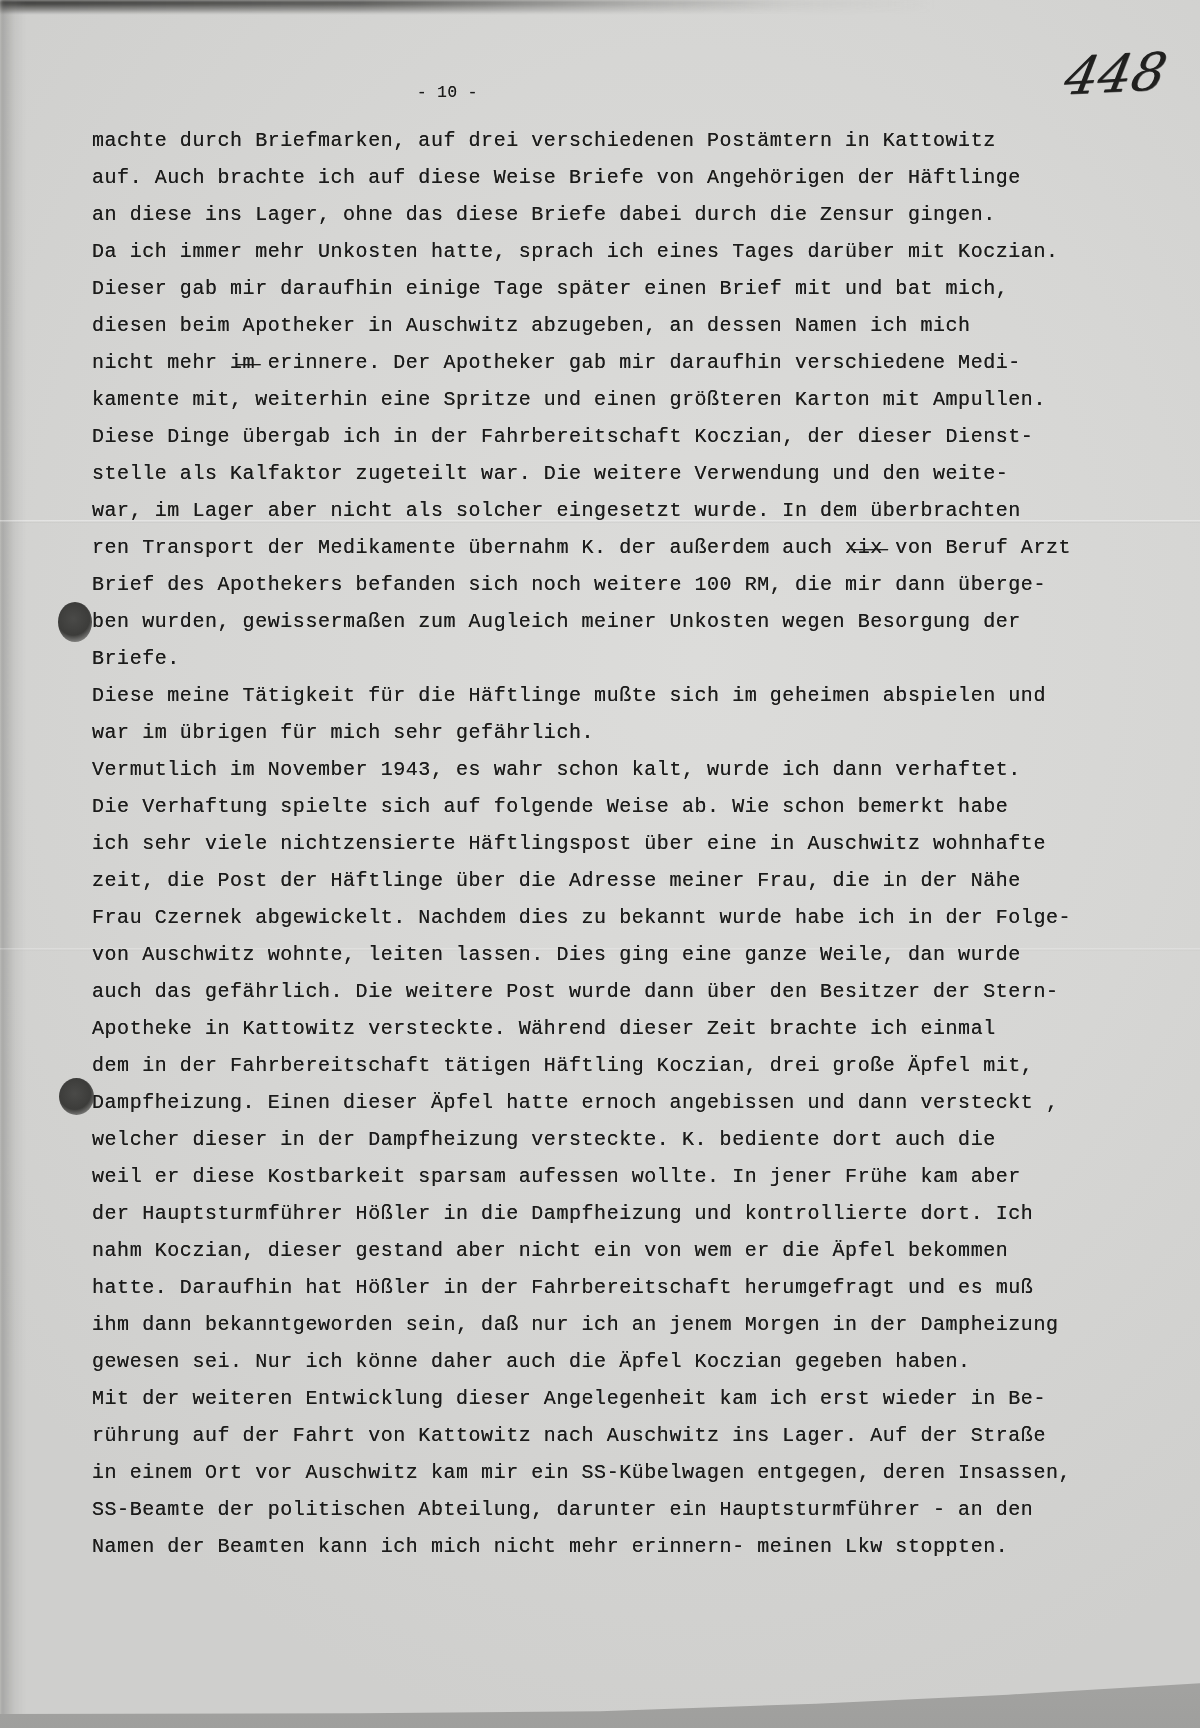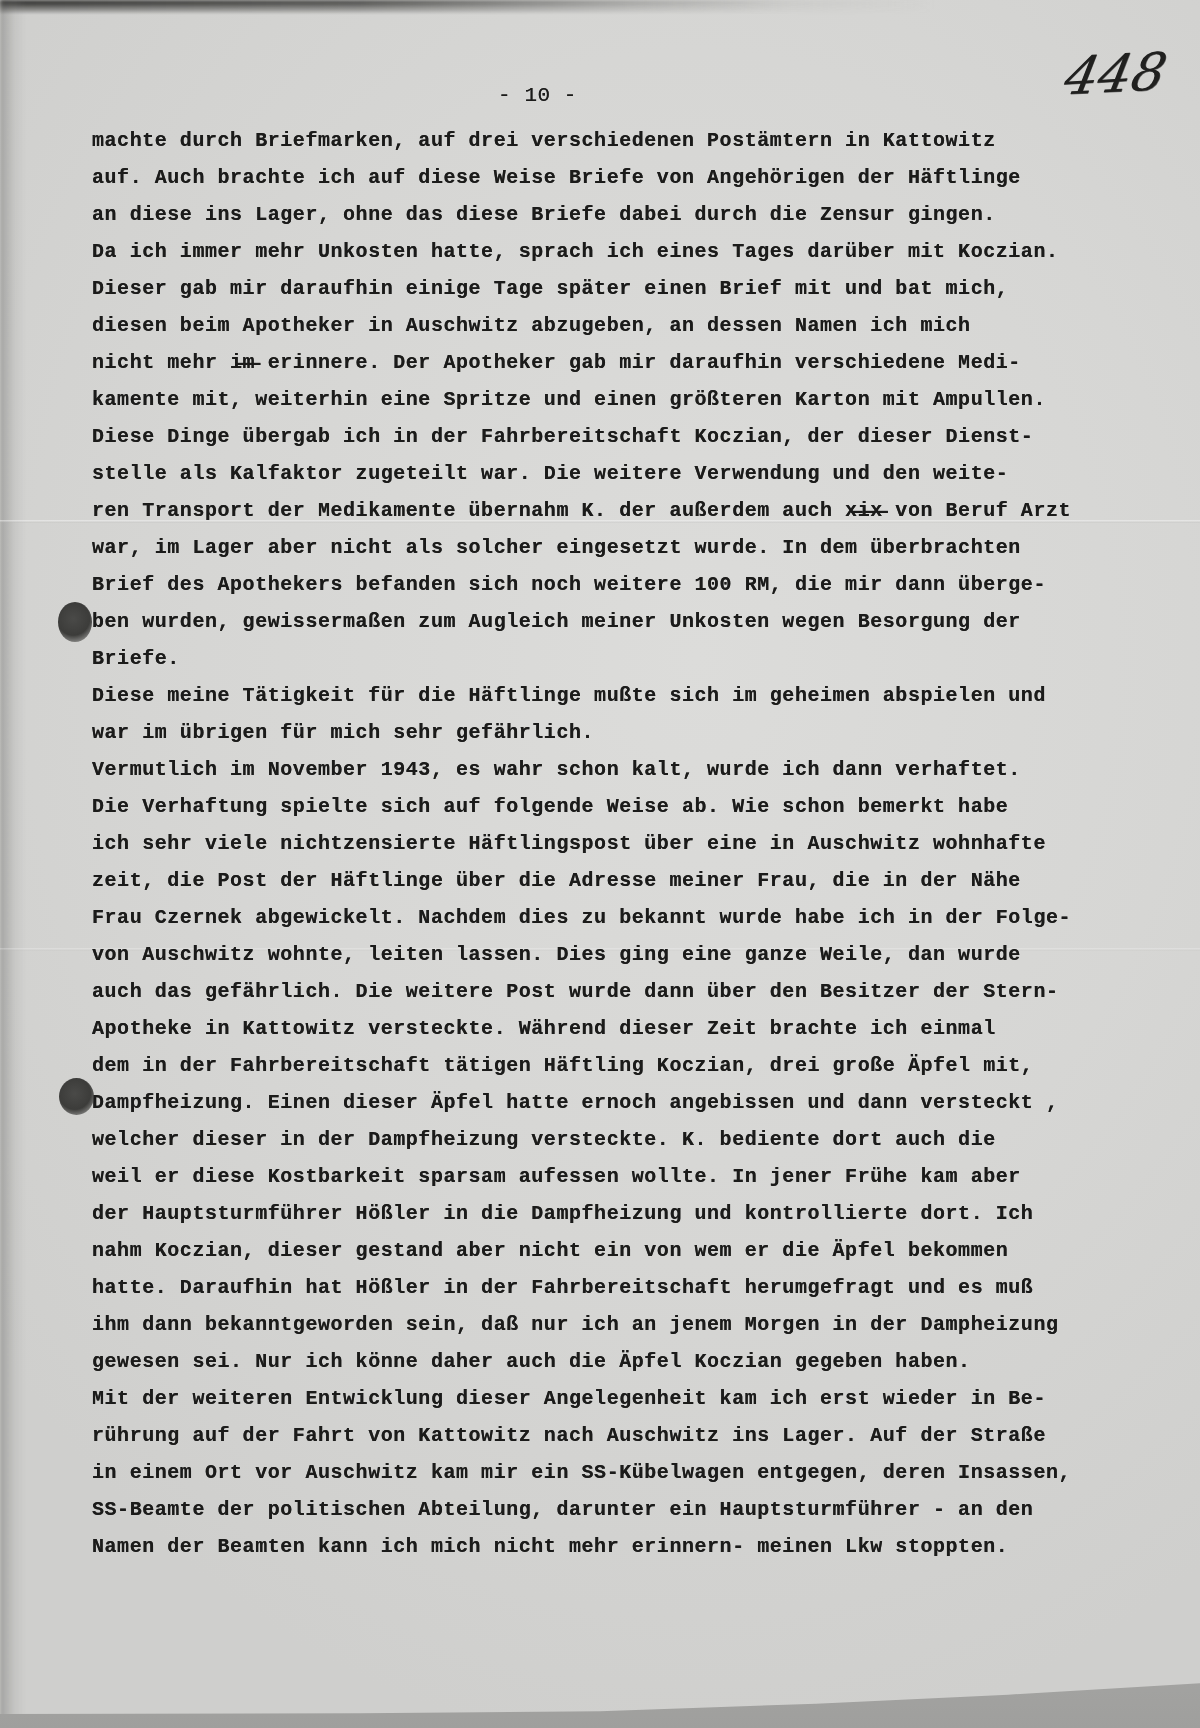--- a/index.html
+++ b/index.html
@@ -44,32 +44,32 @@
   .crease.c2 { top: 948px; opacity: 0.6; }
   .spot {
     position: absolute; border-radius: 50%;
     background: radial-gradient(circle at 45% 42%, #4a4a48 0%, #3c3c3a 55%, rgba(70,70,68,0.55) 80%, rgba(120,120,118,0) 100%);
     filter: blur(0.7px);
   }
   .spot.s1 { left: 58px; top: 602px; width: 34px; height: 40px; }
   .spot.s2 { left: 59px; top: 1078px; width: 35px; height: 37px; }
   .page-number {
     position: absolute; top: 84px; left: 417px; width: 160px;
-    text-align: right; font-size: 21px; letter-spacing: 0.55px;
+    text-align: left; font-size: 16px; letter-spacing: 0.55px;
     text-shadow: 0 0 0.6px rgba(25,25,24,0.8);
   }
   .folio {
     position: absolute; top: 44px; left: 1066px;
     font-family: "DejaVu Serif", serif; font-style: italic;
     font-size: 52px; color: #20201f;
     transform: skewX(-14deg) rotate(-3deg);
     text-shadow: 0.5px 0.5px 0.5px rgba(30,30,30,0.6);
   }
   .text-block {
-    position: absolute; top: 122px; left: 92px; width: 1070px; font-weight: bold;
+    position: absolute; top: 122px; left: 92px; width: 1070px;
   }
   .text-block .line {
     height: 37px; line-height: 37px;
     font-size: 20px; letter-spacing: 0.55px;
     white-space: pre;
     text-shadow: 0 0 0.6px rgba(25,25,24,0.8);
   }
 </style>
 </head>
 <body>
@@ -88,22 +88,22 @@
       <div class="line">machte durch Briefmarken, auf drei verschiedenen Postämtern in Kattowitz</div>
       <div class="line">auf. Auch brachte ich auf diese Weise Briefe von Angehörigen der Häftlinge</div>
       <div class="line">an diese ins Lager, ohne das diese Briefe dabei durch die Zensur gingen.</div>
       <div class="line">Da ich immer mehr Unkosten hatte, sprach ich eines Tages darüber mit Koczian.</div>
       <div class="line">Dieser gab mir daraufhin einige Tage später einen Brief mit und bat mich,</div>
       <div class="line">diesen beim Apotheker in Auschwitz abzugeben, an dessen Namen ich mich</div>
       <div class="line">nicht mehr i̶m̶ erinnere. Der Apotheker gab mir daraufhin verschiedene Medi-</div>
       <div class="line">kamente mit, weiterhin eine Spritze und einen größteren Karton mit Ampullen.</div>
       <div class="line">Diese Dinge übergab ich in der Fahrbereitschaft Koczian, der dieser Dienst-</div>
       <div class="line">stelle als Kalfaktor zugeteilt war. Die weitere Verwendung und den weite-</div>
+      <div class="line">war, im Lager aber nicht als solcher eingesetzt wurde. In dem überbrachten</div>
       <div class="line">ren Transport der Medikamente übernahm K. der außerdem auch x̶i̶x̶ von Beruf Arzt</div>
-      <div class="line">war, im Lager aber nicht als solcher eingesetzt wurde. In dem überbrachten</div>
       <div class="line">Brief des Apothekers befanden sich noch weitere 100 RM, die mir dann überge-</div>
       <div class="line">ben wurden, gewissermaßen zum Augleich meiner Unkosten wegen Besorgung der</div>
       <div class="line">Briefe.</div>
       <div class="line">Diese meine Tätigkeit für die Häftlinge mußte sich im geheimen abspielen und</div>
       <div class="line">war im übrigen für mich sehr gefährlich.</div>
       <div class="line">Vermutlich im November 1943, es wahr schon kalt, wurde ich dann verhaftet.</div>
       <div class="line">Die Verhaftung spielte sich auf folgende Weise ab. Wie schon bemerkt habe</div>
       <div class="line">ich sehr viele nichtzensierte Häftlingspost über eine in Auschwitz wohnhafte</div>
       <div class="line">zeit, die Post der Häftlinge über die Adresse meiner Frau, die in der Nähe</div>
       <div class="line">Frau Czernek abgewickelt. Nachdem dies zu bekannt wurde habe ich in der Folge-</div>

